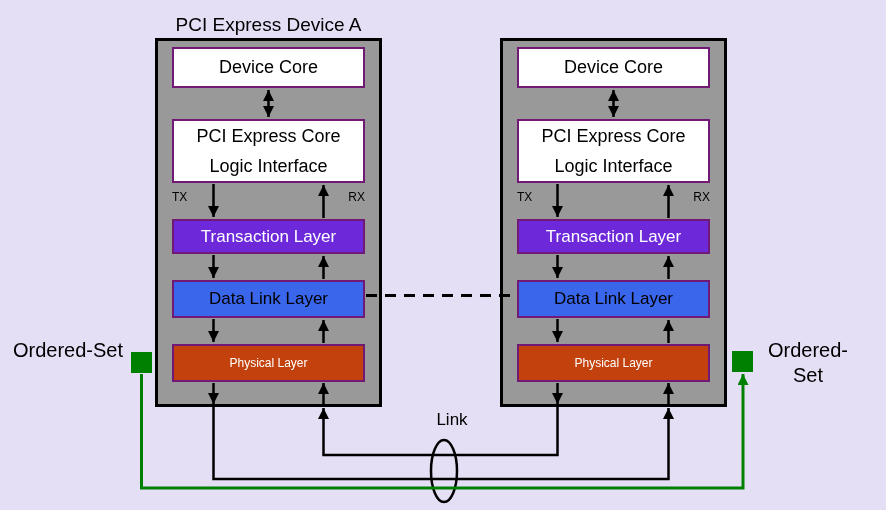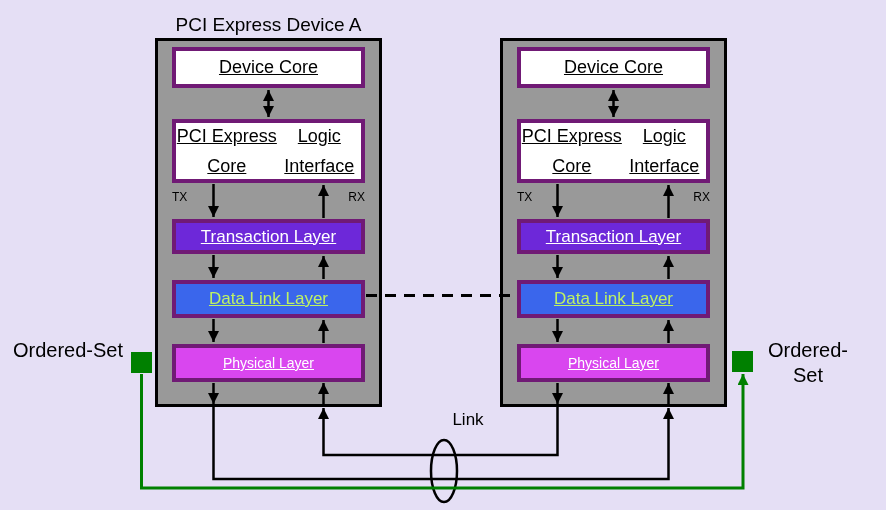--- a/index.html
+++ b/index.html
@@ -22,30 +22,29 @@
     font-size: 19px;
     color: #000;
     text-align: center;
   }
   .inner {
     position: absolute;
     display: flex;
     align-items: center;
     justify-content: center;
     text-align: center;
-    border: 4px solid #701a75;
+    border: 2px solid #701a75;
     box-sizing: border-box;
     z-index: 2;
-    text-decoration: underline;
   }
   .white-box { background: #ffffff; color: #000; font-size: 18px; }
   .red-box   { background: #6d28d9; color: #fff; font-size: 17px; }
-  .blue-box  { background: #3A66EC; color: #bef264; font-size: 17px; }
-  .green-box { background: #d946ef; color: #fff; font-size: 14px; }
-  .logic { flex-direction: row; line-height: 30px; }
+  .blue-box  { background: #3A66EC; color: #000000; font-size: 17px; }
+  .green-box { background: #c2410c; color: #fff; font-size: 12px; }
+  .logic { flex-direction: column; line-height: 30px; }
   .port-label {
     position: absolute;
     font-size: 12px;
     color: #000;
     z-index: 3;
   }
   .side-label {
     position: absolute;
     font-size: 20px;
     color: #000;
@@ -133,21 +132,21 @@
   <div class="side-label" style="left:8px; top:338px; width:120px;">
     <div>Ordered-Set</div>
   </div>
   <div class="green-square" style="left:131px; top:352px;"></div>
 
   <div class="side-label" style="left:753px; top:338px; width:110px;">
     <div>Ordered-Set</div>
   </div>
   <div class="green-square" style="left:732px; top:351px;"></div>
 
-  <div class="link-label" style="left:428px; top:410px; width:80px;">Link</div>
+  <div class="link-label" style="left:412px; top:410px; width:80px;">Link</div>
 
   <svg class="overlay" width="886" height="510" viewBox="0 0 886 510">
     <defs>
       <marker id="ab" viewBox="0 0 10 10" refX="10" refY="5" markerWidth="12" markerHeight="11" orient="auto" markerUnits="userSpaceOnUse">
         <path d="M0 0 L10 5 L0 10 Z" fill="#000"></path>
       </marker>
       <marker id="ag" viewBox="0 0 10 10" refX="10" refY="5" markerWidth="12" markerHeight="11" orient="auto" markerUnits="userSpaceOnUse">
         <path d="M0 0 L10 5 L0 10 Z" fill="#008000"></path>
       </marker>
     </defs>

